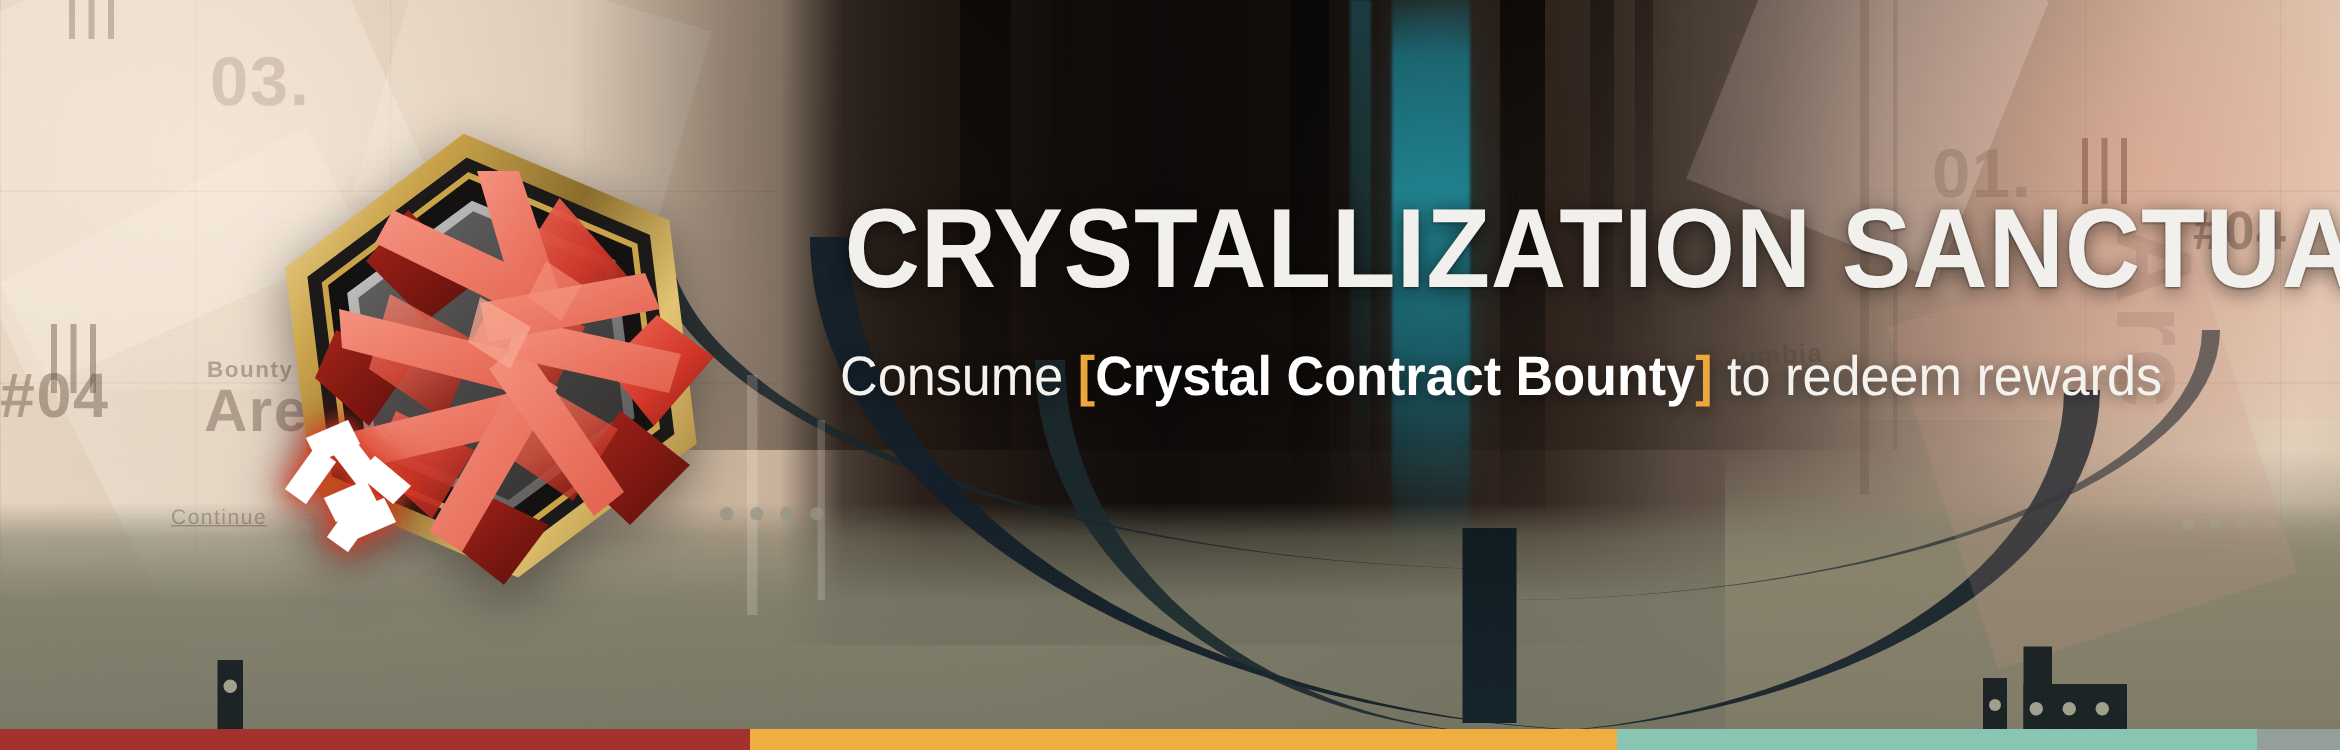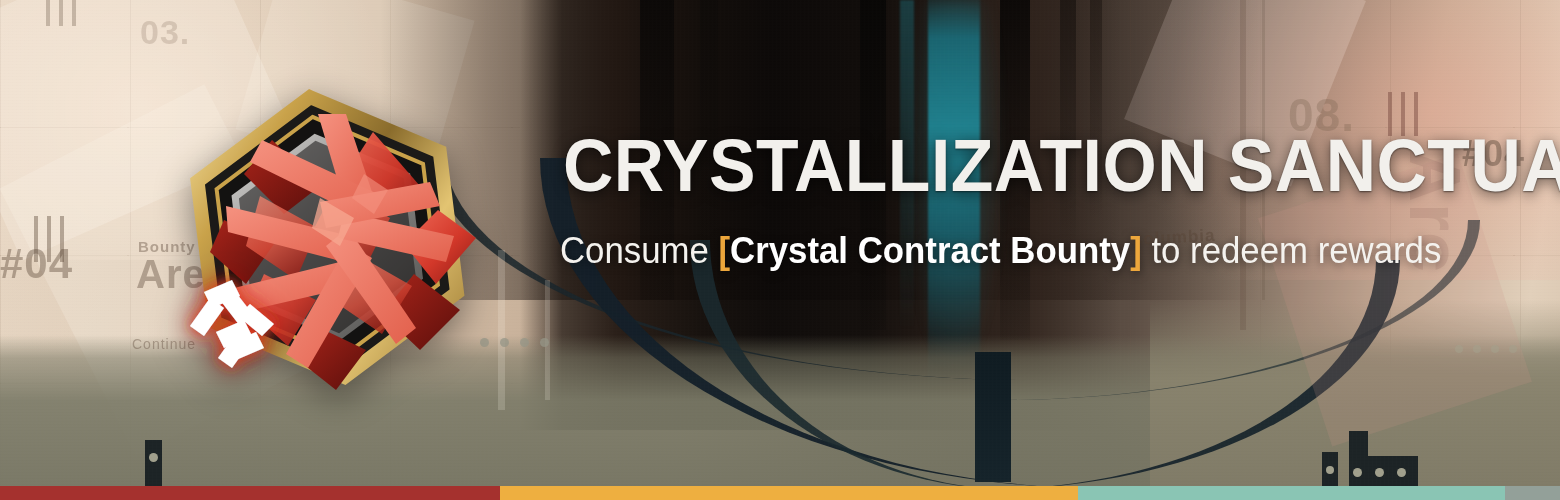--- a/index.html
+++ b/index.html
@@ -170,27 +170,27 @@
   
   .wm{
     position:absolute;
     font-family:"Liberation Sans", sans-serif;
     font-weight:700;
     color:rgba(96,74,58,.26);
     letter-spacing:1px;
     user-select:none;
     white-space:nowrap;
   }
-  .wm-03{left:140px;top:13px;font-size:34px;color:rgba(120,96,76,.22);}
+  .wm-03{left:140px;top:27px;font-size:46px;color:rgba(120,96,76,.22);}
   .wm-01{left:1288px;top:88px;font-size:46px;color:rgba(120,96,76,.30);}
   .wm-04l{left:0px;top:240px;font-size:42px;color:rgba(96,76,60,.42);}
   .wm-04r{left:1462px;top:133px;font-size:36px;color:rgba(96,76,60,.45);}
   .wm-battle{left:138px;top:238px;font-size:15px;font-weight:700;color:rgba(96,76,60,.40);}
   .wm-arena{left:136px;top:252px;font-size:40px;font-weight:700;color:rgba(96,76,60,.40);}
-  .wm-cont{left:132px;top:336px;font-size:14px;font-weight:400;color:rgba(96,76,60,.40);}
+  .wm-cont{left:114px;top:336px;font-size:14px;font-weight:400;color:rgba(96,76,60,.40);text-decoration:underline;}
   .wm-columbia{left:1130px;top:228px;font-size:17px;font-weight:700;
     color:rgba(86,66,52,.42);transform:rotate(-3deg);}
   .wm-arc-v{
     left:1476px;top:150px;font-size:72px;font-weight:700;
     color:rgba(150,110,100,.22);
     transform:rotate(90deg);transform-origin:left top;
   }
 
   
   .tally{position:absolute;display:flex;gap:9px;}
@@ -376,21 +376,21 @@
       <i></i>
       <i></i>
     </div>
   <div class="tally t-r">
       <i></i>
       <i></i>
       <i></i>
     </div>
 
   <div class="wm wm-03">03.</div>
-  <div class="wm wm-01">08.</div>
+  <div class="wm wm-01">01.</div>
   <div class="wm wm-04l">#04</div>
   <div class="wm wm-04r">#04</div>
   <div class="wm wm-battle">Bounty</div>
   <div class="wm wm-arena">Arena</div>
   <div class="wm wm-cont">Continue</div>
   <div class="wm wm-columbia">Columbia</div>
   <div class="wm wm-arc-v">Arc</div>
 
   <div class="noise"></div>
 

